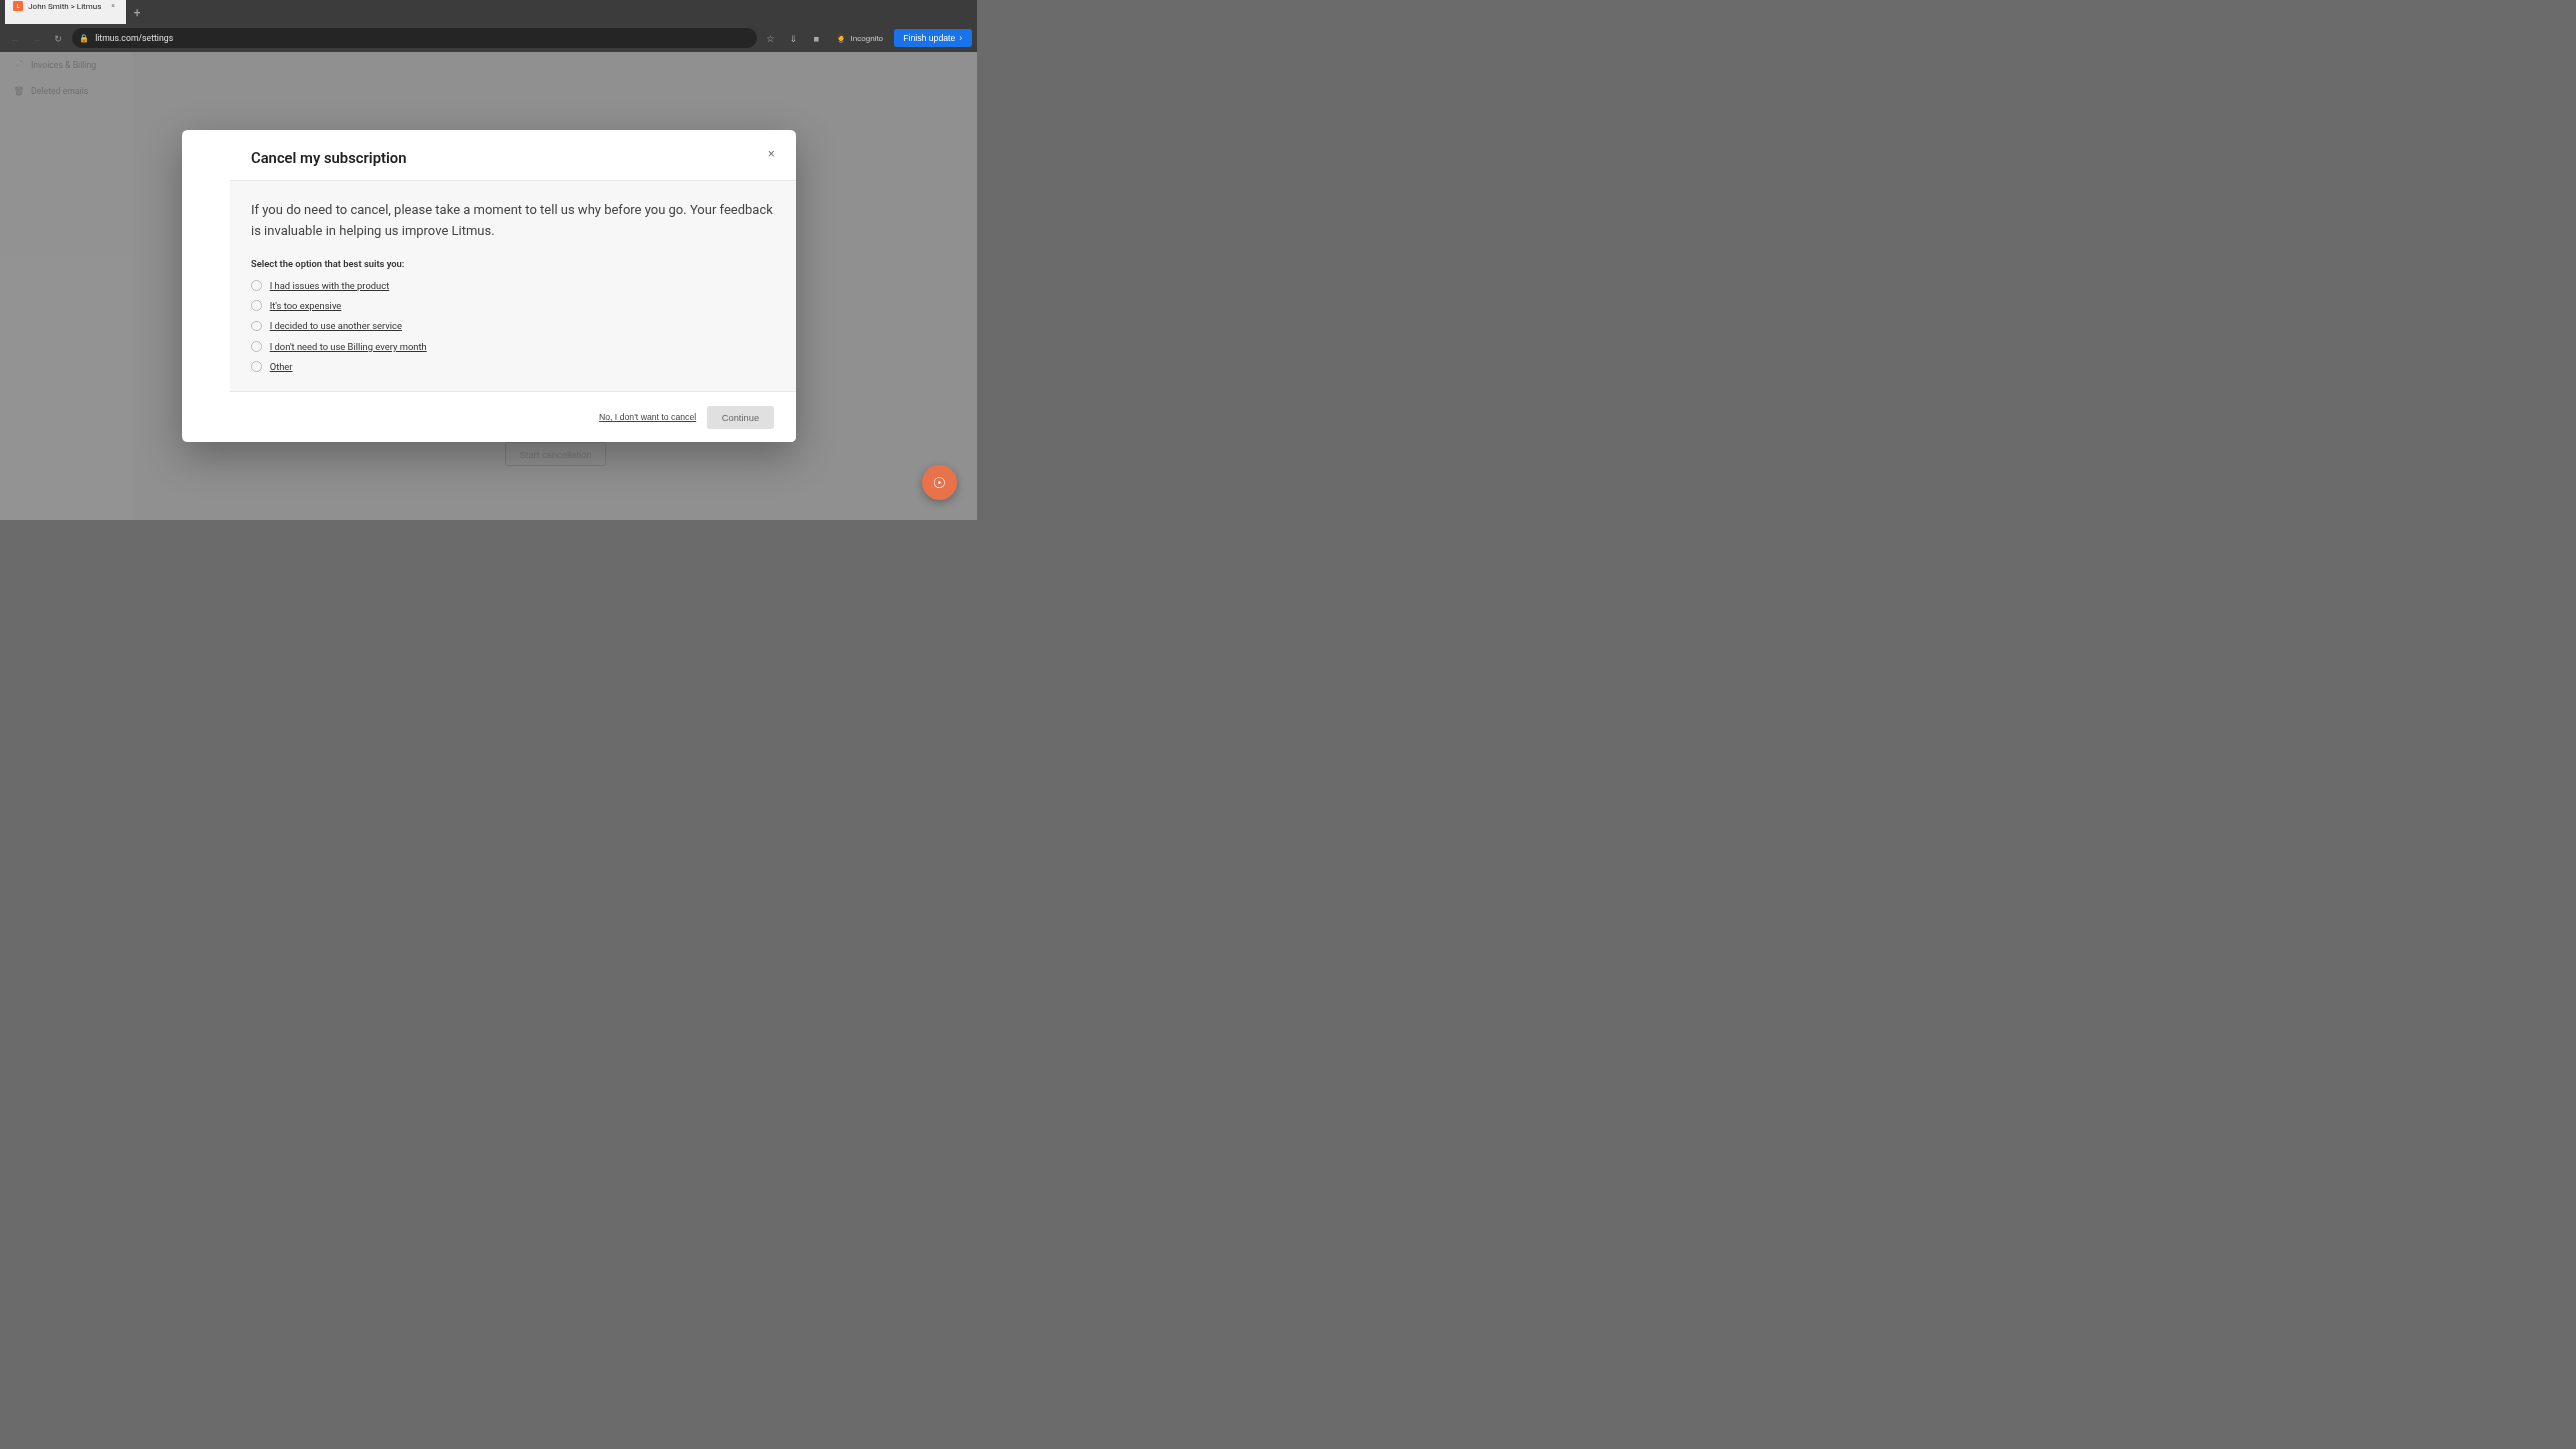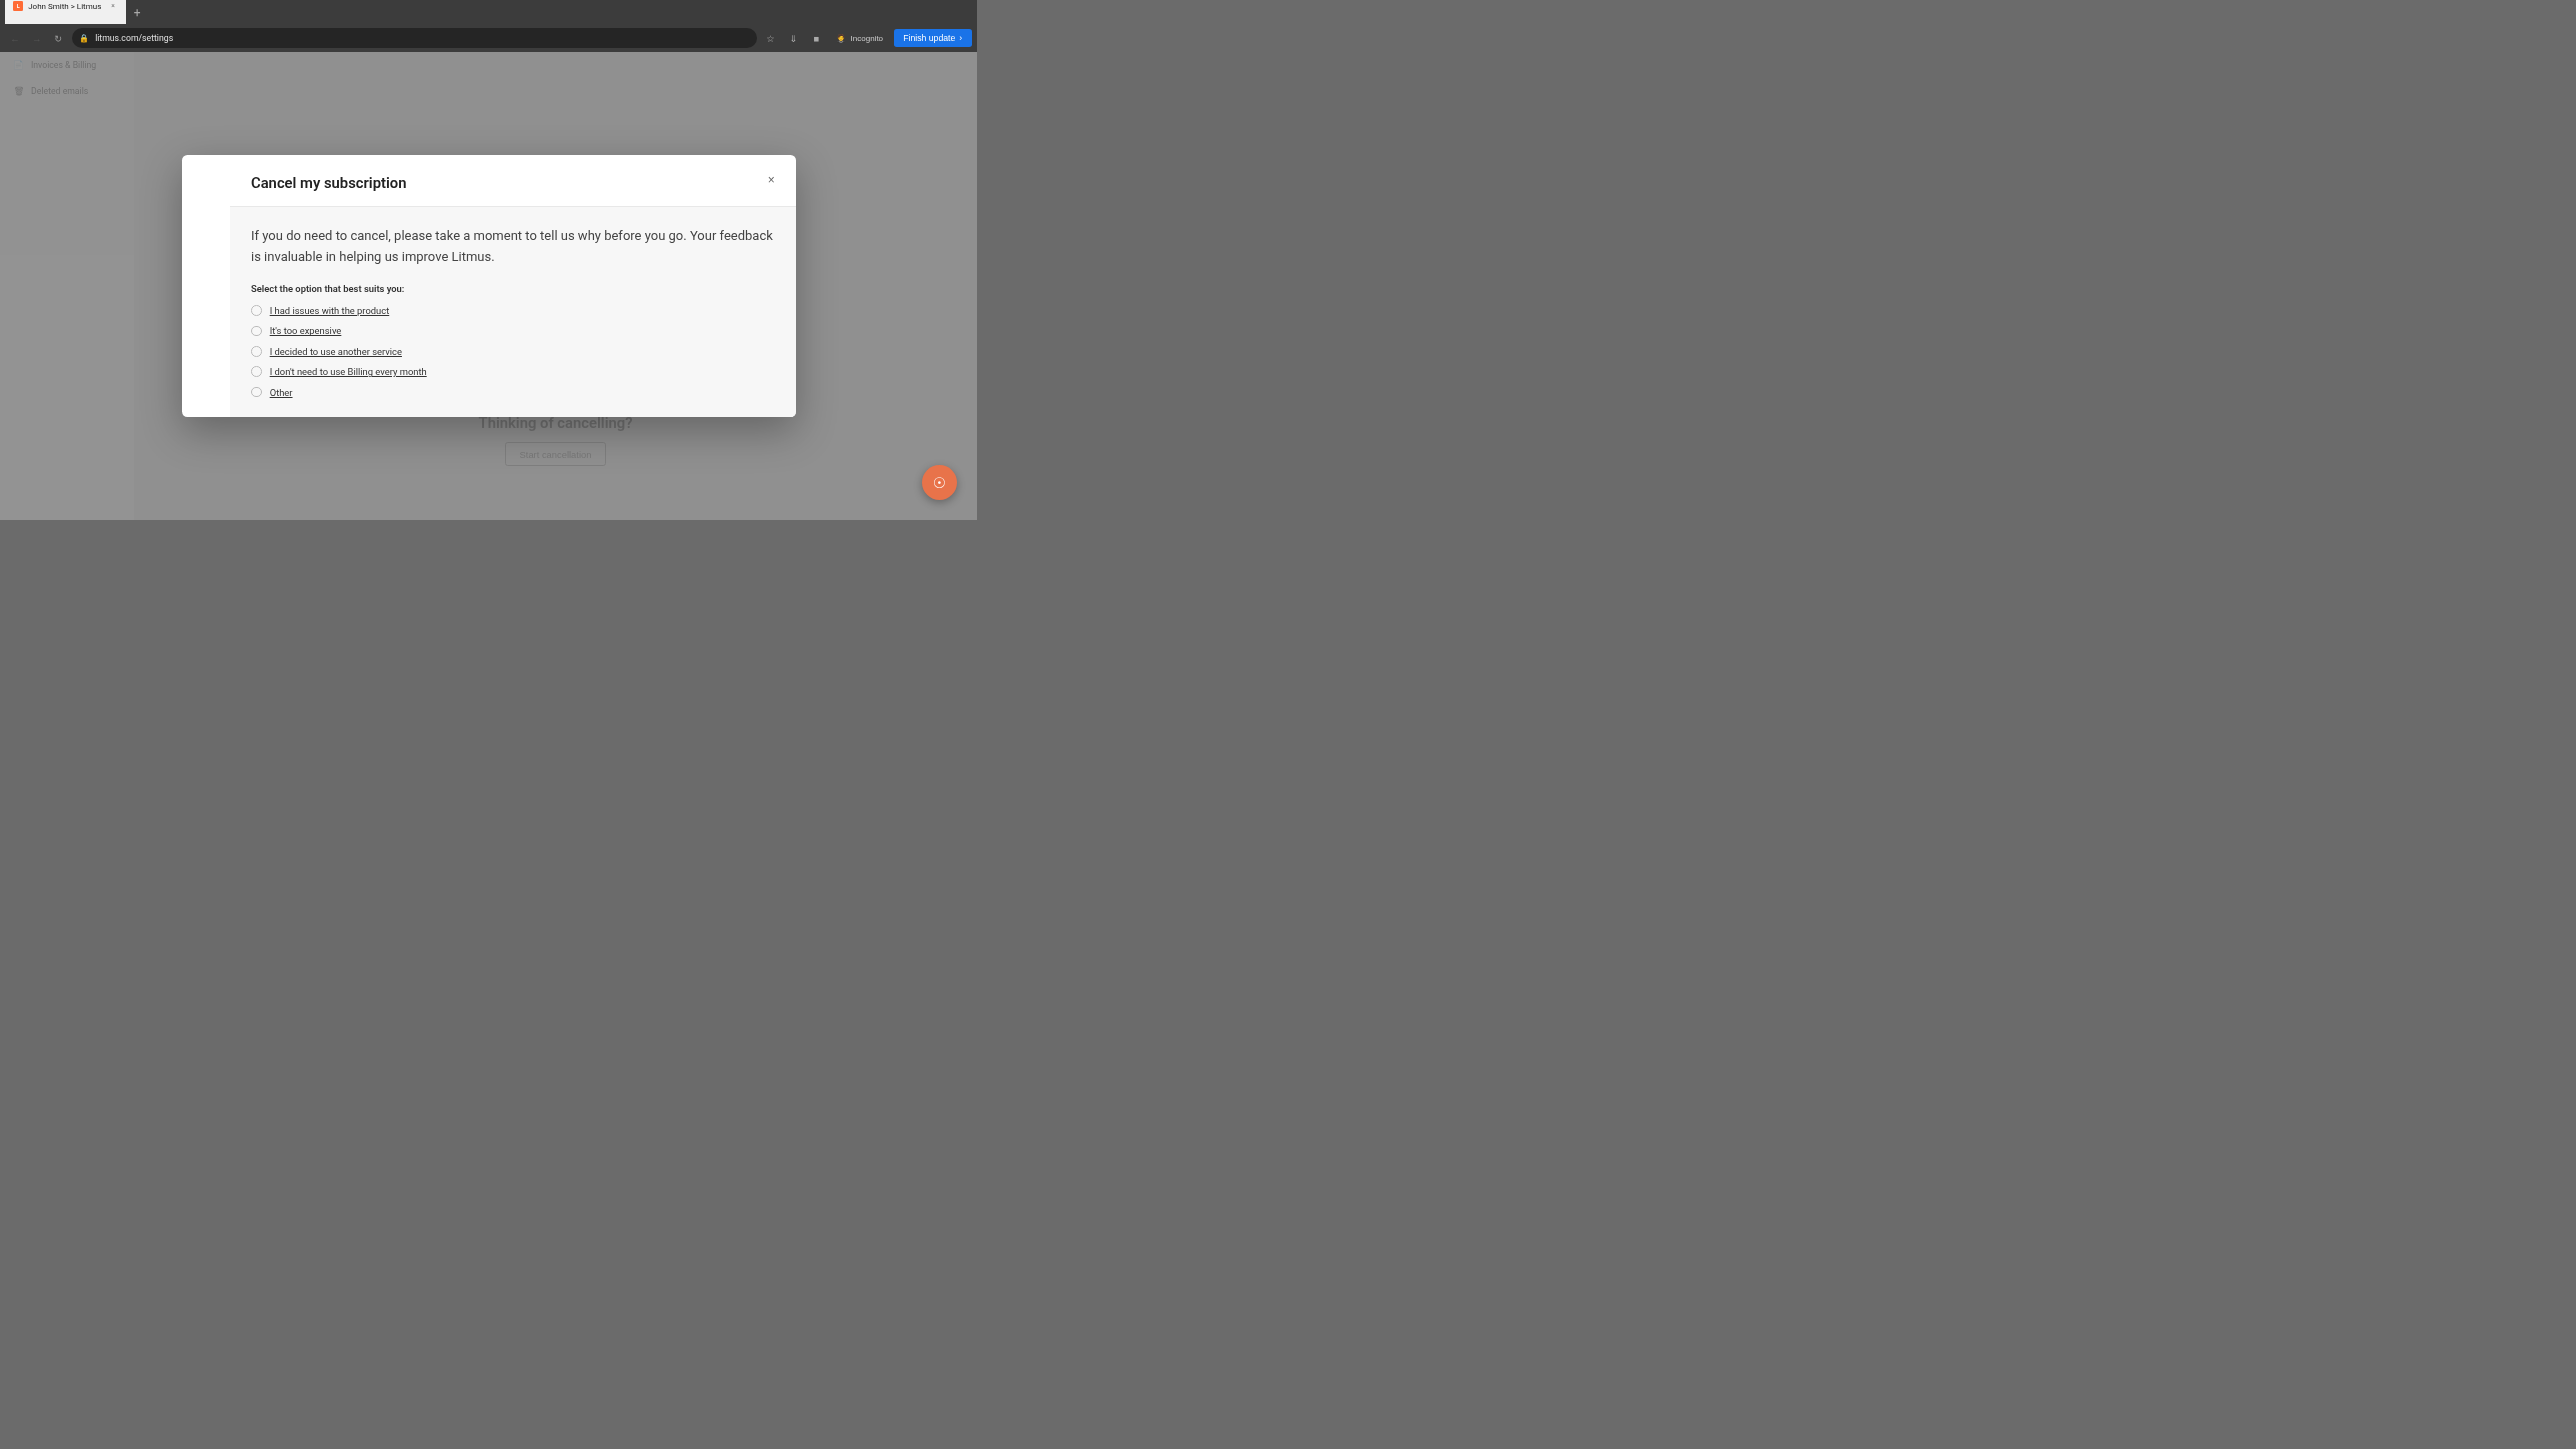--- a/index.html
+++ b/index.html
@@ -527,20 +527,24 @@
           </label>
 
           <label class="radio-option">
             <input type="radio" class="radio-input" name="cancel-reason" style="">
             <span class="radio-label">Other</span>
           </label>
 
         </div>
       </div>
 
+      <div class="modal-footer">
+        <button class="cancel-link">No, I don't want to cancel</button>
+        <button class="continue-btn">Continue</button>
+      </div>
 
     </div>
   </div>
 
   <div class="support-bubble">
     <span>☉</span>
   </div>
 
 </div>
 

